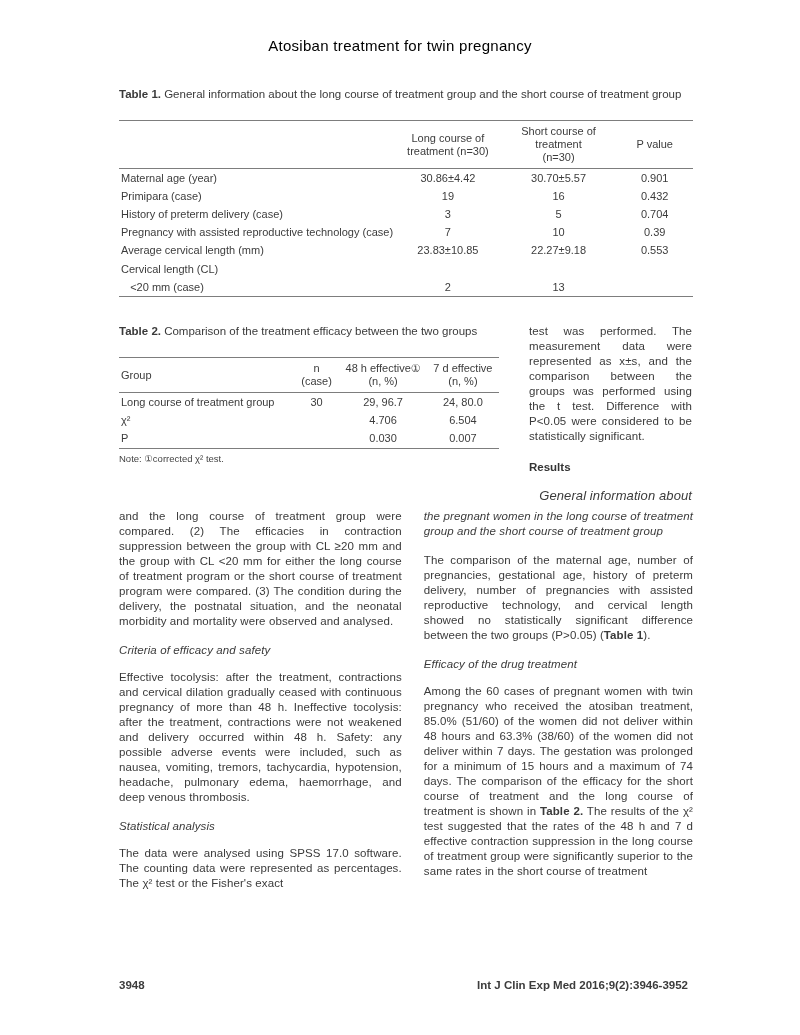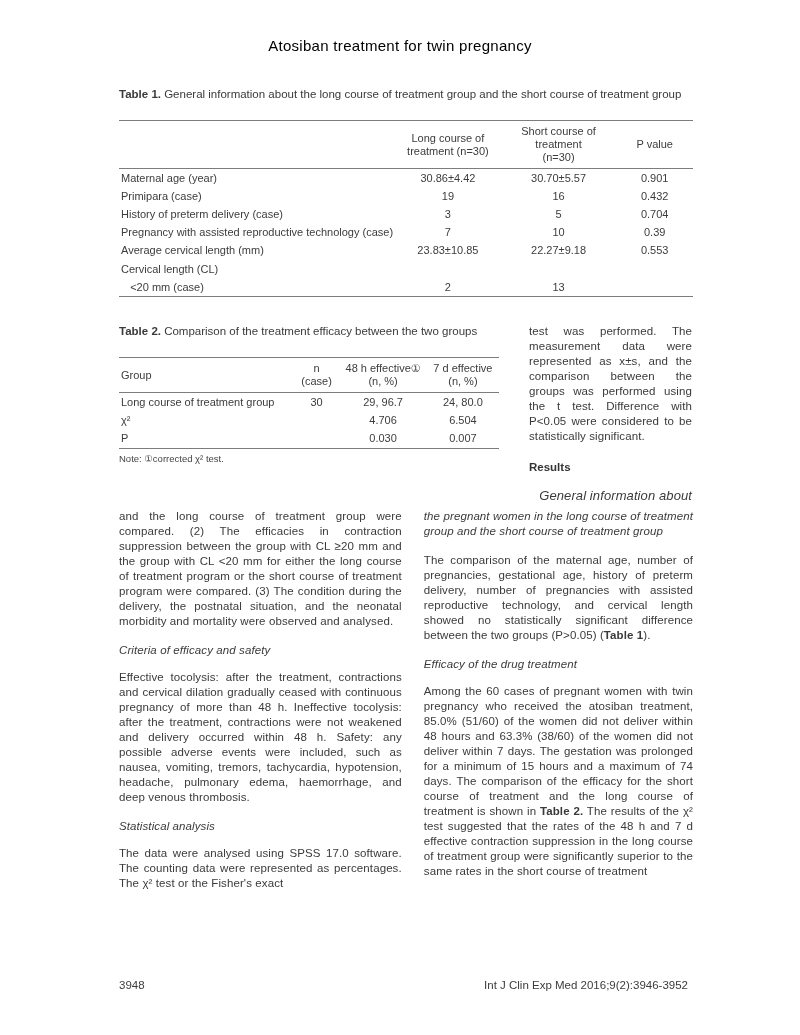--- a/index.html
+++ b/index.html
@@ -120,20 +120,21 @@
 
   .footer {
     position: absolute;
     top: 979px;
     left: 119px;
     right: 112px;
     display: flex;
     justify-content: space-between;
     font-size: 11.5px;
     color: #3c3c3c;
+    font-weight: bold;
   }
 </style>
 </head>
 <body>
 
 <div class="page">
 
   <h1 class="title">Atosiban treatment for twin pregnancy</h1>
 
   <div class="content">

